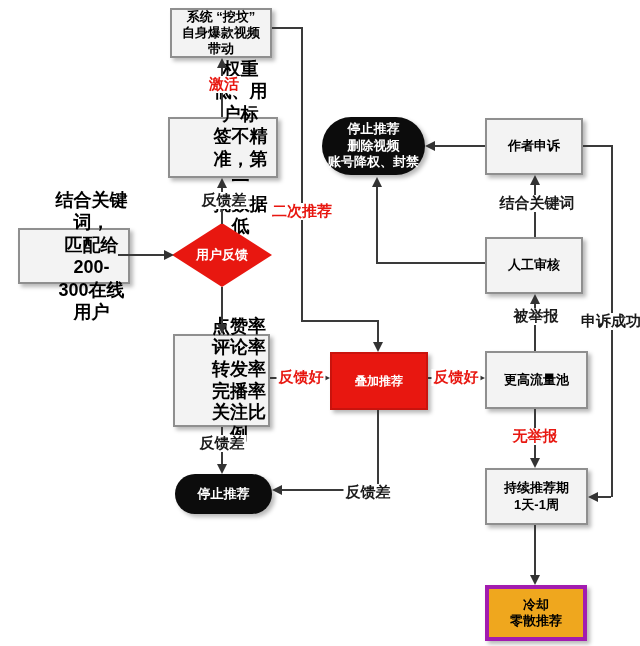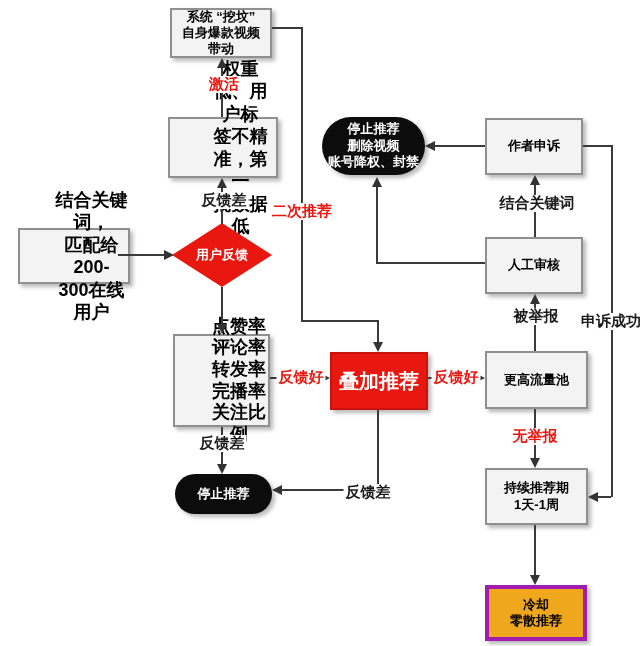--- a/index.html
+++ b/index.html
@@ -4,21 +4,21 @@
 <style>
   html,body{margin:0;padding:0;background:#fff;}
   #canvas{position:relative;width:640px;height:646px;background:#fff;overflow:hidden;
           font-family:"Liberation Sans","DejaVu Sans",sans-serif;}
   .node{position:absolute;display:flex;flex-direction:column;justify-content:center;align-items:center;
         text-align:center;font-weight:bold;box-sizing:border-box;line-height:1.25;}
   .gray{background:#f3f3f3;border:2px solid #8f8f8f;color:#000;box-shadow:3px 3px 4px rgba(0,0,0,.28);}
   .red-node{background:#e81710;border:2px solid #c9130d;color:#fff;box-shadow:3px 3px 4px rgba(0,0,0,.28);}
   .black-node{background:#0c0c0c;color:#fff;border-radius:29px;box-shadow:3px 3px 4px rgba(0,0,0,.28);}
   .orange-node{background:#efa71e;border:4px solid #a21caf;color:#000;box-shadow:3px 3px 4px rgba(0,0,0,.28);}
-  .diamond{background:#e81710;color:#fff;clip-path:polygon(50% 0,100% 50%,50% 100%,0 50%);} .f13{font-size:13px;} .f14{font-size:18px;padding-left:35px;} .f15{font-size:13px;} .f16{font-size:20px;}
+  .diamond{background:#e81710;color:#fff;clip-path:polygon(50% 0,100% 50%,50% 100%,0 50%);} .f13{font-size:13px;} .f14{font-size:18px;padding-left:35px;} .f15{font-size:13px;} .f16{font-size:12px;}
   .hl,.vl{position:absolute;background:#3a3a3a;}
   .hl{height:2px;} .vl{width:2px;}
   .arr{position:absolute;width:0;height:0;}
   .arr-up{border-left:5px solid transparent;border-right:5px solid transparent;border-bottom:10px solid #333;}
   .arr-down{border-left:5px solid transparent;border-right:5px solid transparent;border-top:10px solid #333;}
   .arr-left{border-top:5px solid transparent;border-bottom:5px solid transparent;border-right:10px solid #333;}
   .arr-right{border-top:5px solid transparent;border-bottom:5px solid transparent;border-left:10px solid #333;}
   .lbl{position:absolute;font-weight:bold;font-size:15px;background:#fff;padding:0 2px;
        transform:translateX(-50%);white-space:nowrap;line-height:1.1;color:#1a1a1a;}
   .lbl.red{color:#e81710;}

